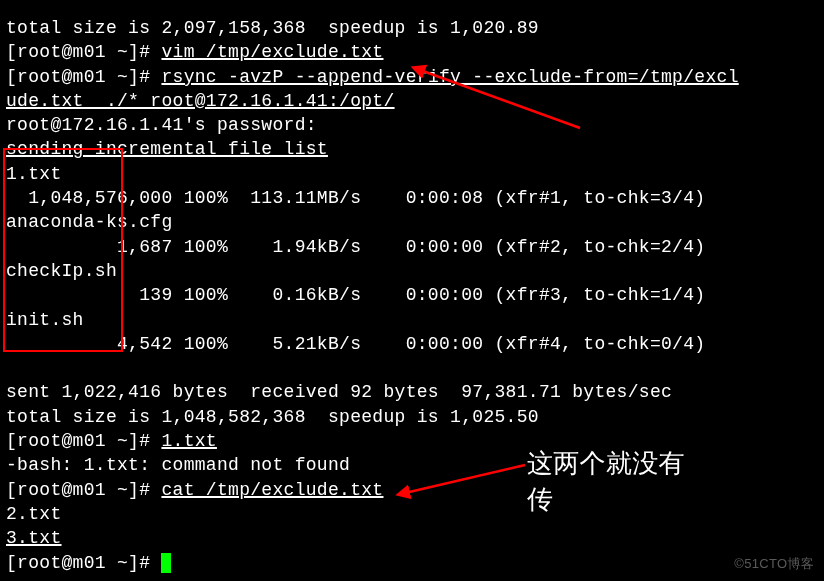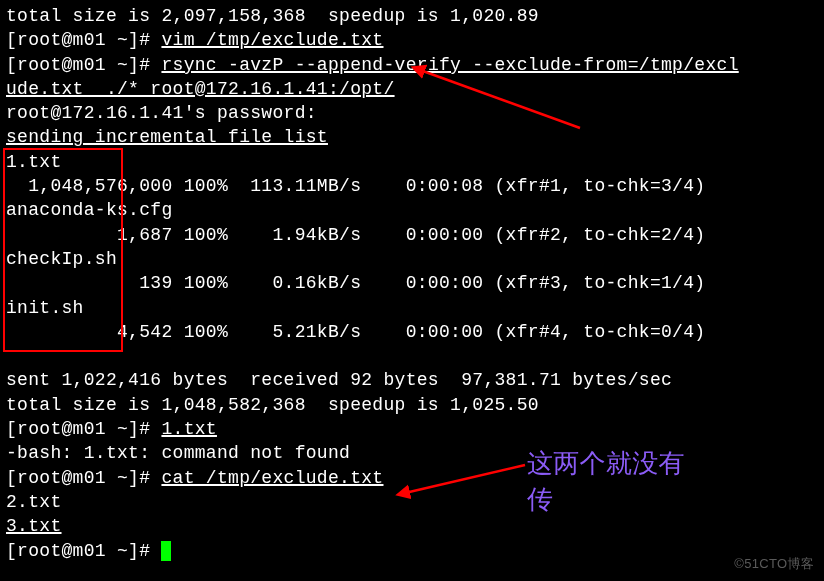--- a/index.html
+++ b/index.html
@@ -11,36 +11,36 @@
     line-height:1.35;
     color:#fff;
     width:824px;
     height:581px;
     overflow:hidden;
     position:relative;
     letter-spacing:0.3px;
   }
   pre{
     margin:0;
-    padding:4px 0 0 6px;
+    padding:16px 0 0 6px;
     font-family:inherit;
     white-space:pre;
   }
   .red-box{
     position:absolute;
     border:2px solid #ff0000;
     left:3px;
     top:148px;
     width:116px;
     height:200px;
     pointer-events:none;
   }
   .red-text{
     position:absolute;
-    color:#8b5cf6;
+    color:#ffffff;
     font-family:"Microsoft YaHei","SimSun",sans-serif;
     font-size:26px;
     font-weight:500;
     line-height:1.35;
   }
   .underline{
     text-decoration:underline;
     text-decoration-thickness:2px;
   }
   .cursor{

